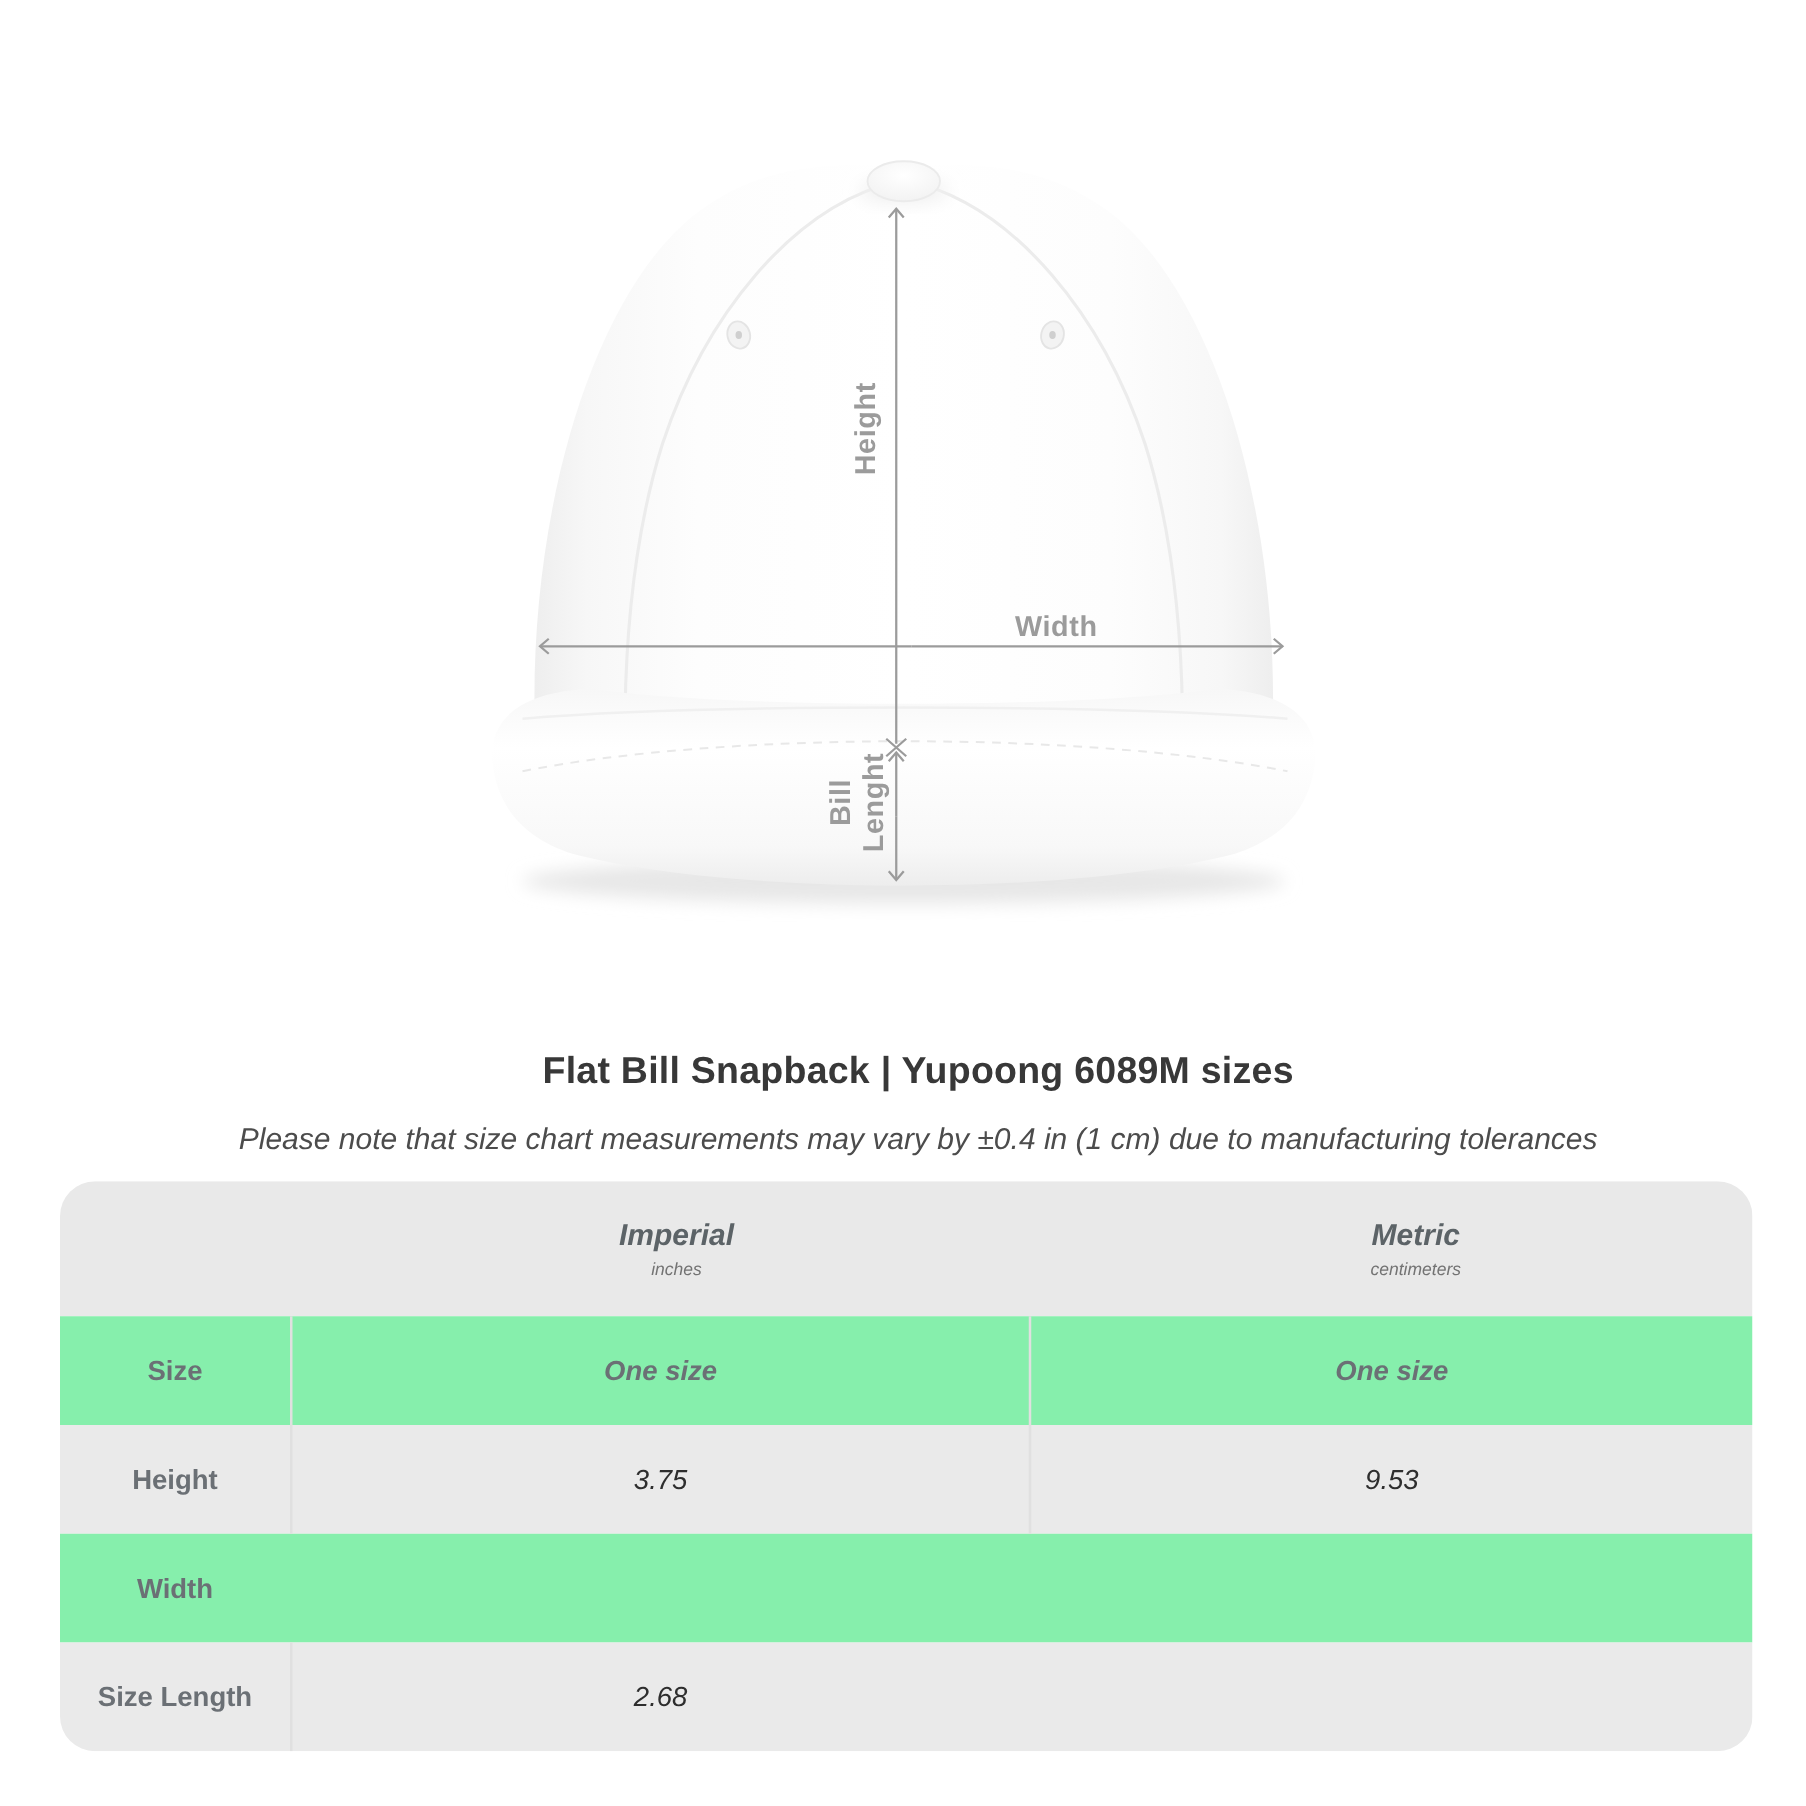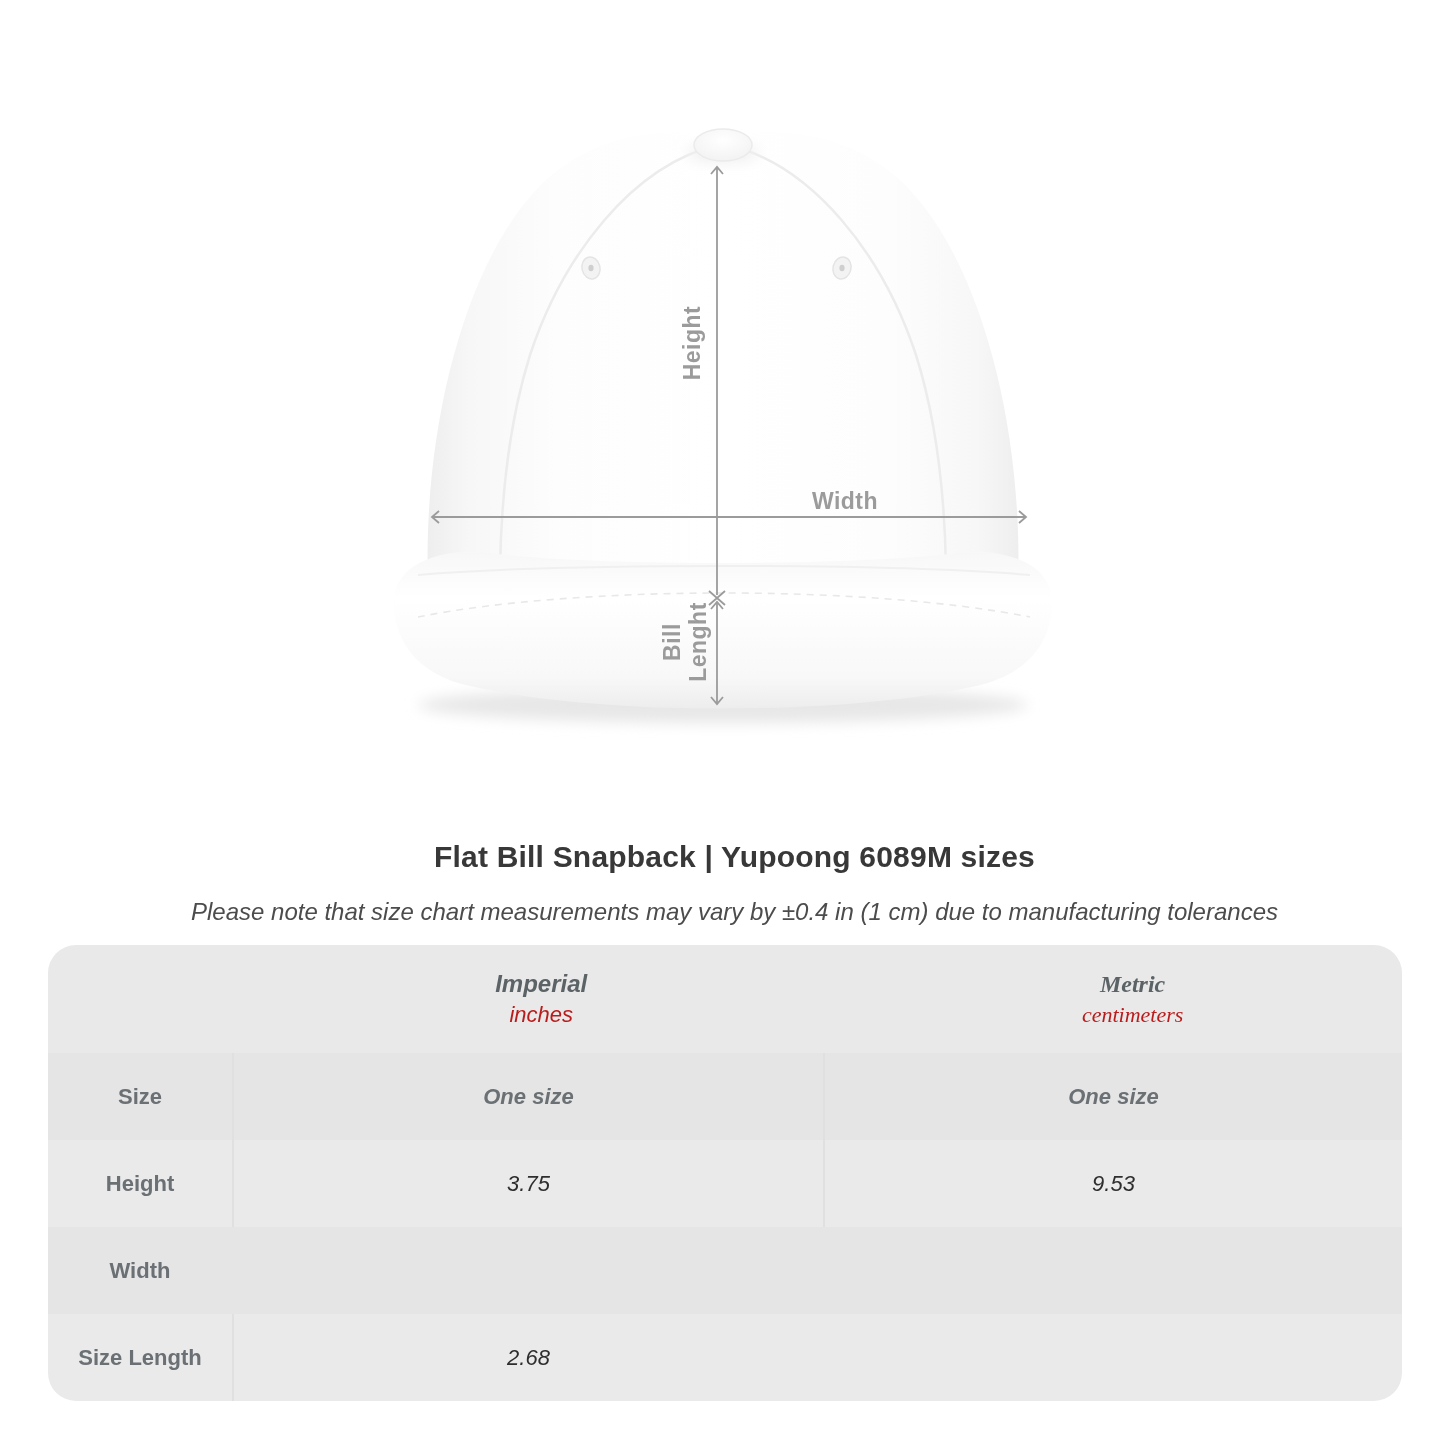--- a/index.html
+++ b/index.html
@@ -67,37 +67,37 @@
   }
   .thead {
     display: flex;
     height: 108px;
     background: var(--header_bg, #e9e9e9);
     gap: 47px;
   }
   .th { display: flex; flex-direction: column; justify-content: center; align-items: center; }
   .th.c1 { width: 184px; }
   .th.c2 { width: 591px; }
-  .th.c3 { width: 579px; font-family: Liberation Serif, serif; }
+  .th.c3 { width: 579px; }
   .unit-name {
     font-size: 24px;
     font-weight: bold;
     font-style: italic;
     color: #5c6367;
   }
   .unit-sub {
     margin-top: 4px;
-    font-size: 22px;
+    font-size: 14px;
     font-style: italic;
-    color: #b91c1c;
+    color: #737373;
   }
   .trow {
     display: flex;
     height: 87px;
-    background: #e5e5e5;
+    background: #86efac;
   }
   .trow.stripe { background: var(--stripe_bg, #eaeaea); }
   .cell {
     display: flex;
     align-items: center;
     justify-content: center;
     font-size: 22px;
   }
   .cell.c1 {
     width: 184px;

